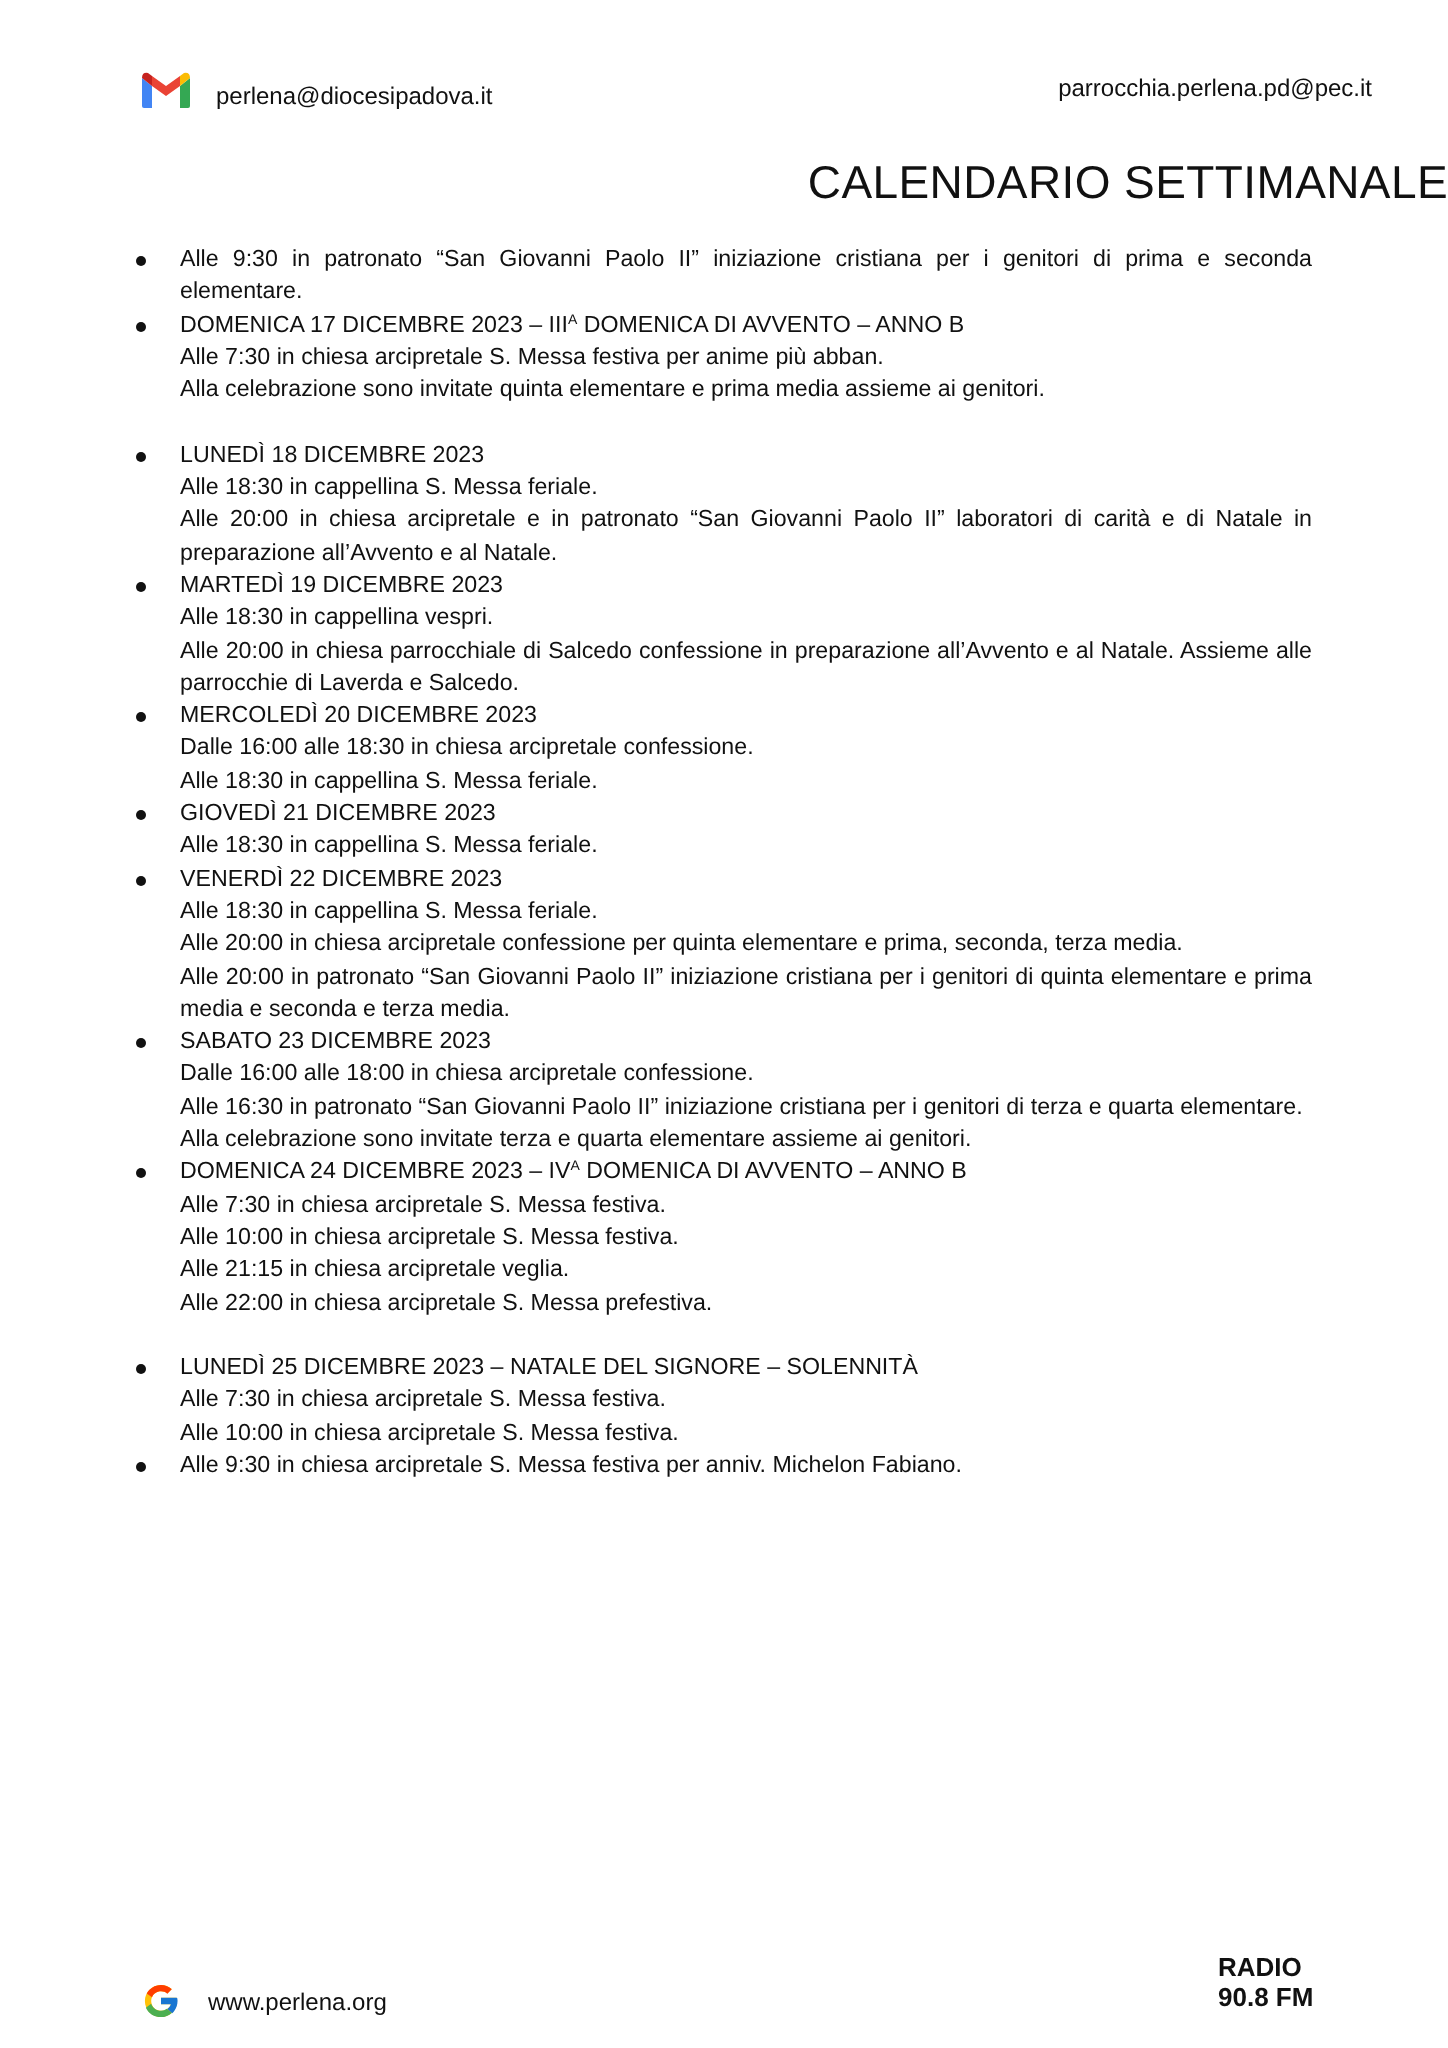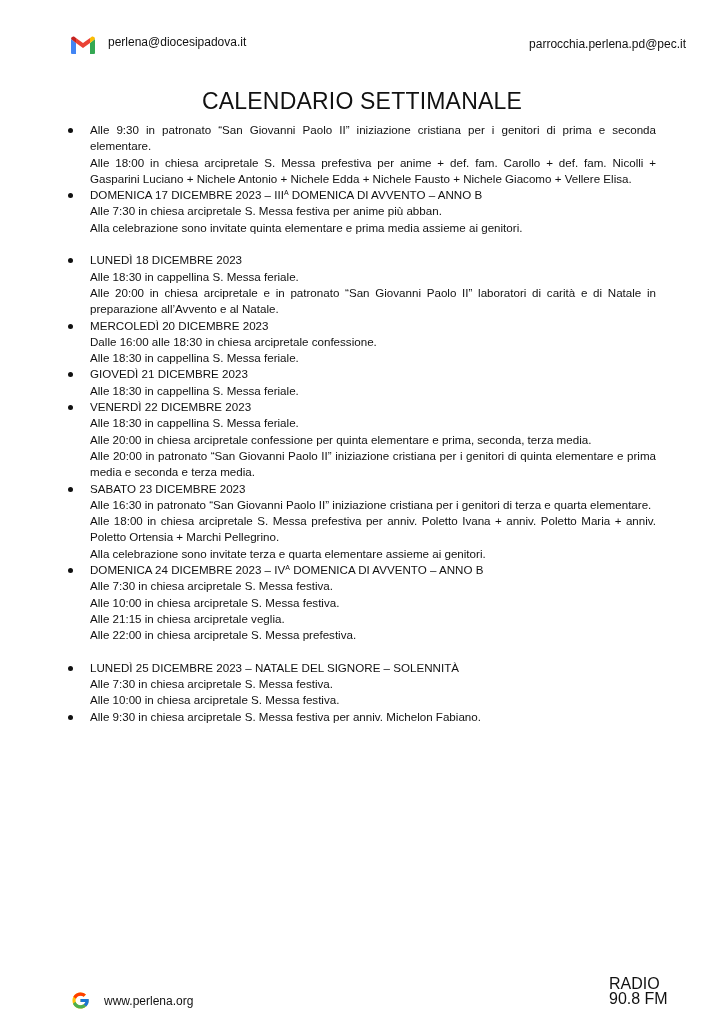--- a/index.html
+++ b/index.html
@@ -1,35 +1,35 @@
 <!DOCTYPE html>
 <html><head>
 <meta charset="utf-8">
 <style>
   html, body { margin: 0; padding: 0; background: #ffffff; }
   body { width: 724px; height: 1024px; position: relative; overflow: hidden;
          font-family: "Liberation Sans", sans-serif; color: #111; }
-  .header-left { position: absolute; left: 70px; top: 35px; display: flex; align-items: flex-start; }
+  .header-left { position: absolute; left: 70px; top: 35px; display: flex; align-items: flex-end; }
   .gmail-icon { width: 26px; height: 20px; margin-right: 12px; }
   .header-email { font-size: 12px; letter-spacing: 0; }
   .header-right { position: absolute; right: 38px; top: 37px; font-size: 12px; }
-  .title { position: absolute; left: 0; width: 724px; top: 88px; text-align: center;
+  .title { position: absolute; left: 0; width: 724px; top: 78px; text-align: right;
            font-size: 23px; font-weight: normal; letter-spacing: 0.2px; margin: 0; }
   .calendar { position: absolute; left: 66px; top: 122px; width: 590px; margin: 0; padding: 0; list-style: none; }
   .day { position: relative; padding-left: 24px; font-size: 11.6px; line-height: 16.3px; }
   .day::before { content: ""; position: absolute; left: 2px; top: 6px; width: 5px; height: 5px;
                  border-radius: 50%; background: #111; }
   .day.gap-after { margin-bottom: 16.3px; }
   .day-heading { display: block; }
   .entry { display: block; text-align: justify; text-align-last: left; }
   sup { font-size: 7px; vertical-align: 4px; line-height: 0; }
   .footer-left { position: absolute; left: 70px; top: 990px; display: flex; align-items: center; }
   .google-icon { width: 21px; height: 21px; margin-right: 13px; }
   .footer-site { font-size: 12px; }
-  .footer-right { position: absolute; left: 609px; top: 976px; font-size: 16px; line-height: 15px; }
+  .footer-right { position: absolute; left: 609px; top: 976px; font-size: 13px; line-height: 15px; font-weight: bold; }
 </style>
 </head>
 <body>
 
 <div class="header-left">
   <svg class="gmail-icon" viewBox="0 0 26 20">
     <path d="M1 4 L1 18 Q1 19 2 19 L6 19 L6 8 Z" fill="#4285F4"></path>
     <path d="M20 8 L20 19 L24 19 Q25 19 25 18 L25 4 Z" fill="#34A853"></path>
     <path d="M6 8 L13 13 L20 8 L20 3 L13 8 L6 3 Z" fill="#EA4335"></path>
     <path d="M1 4 Q1 1 4 1.5 L6 3 L6 8 L1 4 Z" fill="#C5221F"></path>
@@ -37,51 +37,55 @@
   </svg>
   <span class="header-email">perlena@diocesipadova.it</span>
 </div>
 <div class="header-right">parrocchia.perlena.pd@pec.it</div>
 
 <h1 class="title">CALENDARIO SETTIMANALE</h1>
 
 <ul class="calendar">
   <li class="day">
     <span class="entry">Alle 9:30 in patronato “San Giovanni Paolo II” iniziazione cristiana per i genitori di prima e seconda elementare.</span>
-    <span class="entry">Alle 18:00 in chiesa arcipretale S. Messa prefestiva per anime + def. fam. Carollo + def. fam. Nicolli + Gasparini Luciano + Nichele Antonio + Nichele Edda + Nichele Fausto + Nichele Giacomo + Vellere Elisa.</span>
   </li>
   <li class="day gap-after">
     <span class="day-heading"><span>DOMENICA 17 DICEMBRE 2023 – III</span><sup>A</sup><span> DOMENICA DI AVVENTO – ANNO B</span></span>
     <span class="entry">Alle 7:30 in chiesa arcipretale S. Messa festiva per anime più abban.</span>
     <span class="entry">Alla celebrazione sono invitate quinta elementare e prima media assieme ai genitori.</span>
   </li>
   <li class="day">
     <span class="day-heading">LUNEDÌ 18 DICEMBRE 2023</span>
     <span class="entry">Alle 18:30 in cappellina S. Messa feriale.</span>
     <span class="entry">Alle 20:00 in chiesa arcipretale e in patronato “San Giovanni Paolo II” laboratori di carità e di Natale in preparazione all’Avvento e al Natale.</span>
+  </li>
+  <li class="day">
+    <span class="day-heading">MARTEDÌ 19 DICEMBRE 2023</span>
+    <span class="entry">Alle 18:30 in cappellina vespri.</span>
+    <span class="entry">Alle 20:00 in chiesa parrocchiale di Salcedo confessione in preparazione all’Avvento e al Natale. Assieme alle parrocchie di Laverda e Salcedo.</span>
   </li>
   <li class="day">
     <span class="day-heading">MERCOLEDÌ 20 DICEMBRE 2023</span>
     <span class="entry">Dalle 16:00 alle 18:30 in chiesa arcipretale confessione.</span>
     <span class="entry">Alle 18:30 in cappellina S. Messa feriale.</span>
   </li>
   <li class="day">
     <span class="day-heading">GIOVEDÌ 21 DICEMBRE 2023</span>
     <span class="entry">Alle 18:30 in cappellina S. Messa feriale.</span>
   </li>
   <li class="day">
     <span class="day-heading">VENERDÌ 22 DICEMBRE 2023</span>
     <span class="entry">Alle 18:30 in cappellina S. Messa feriale.</span>
     <span class="entry">Alle 20:00 in chiesa arcipretale confessione per quinta elementare e prima, seconda, terza media.</span>
     <span class="entry">Alle 20:00 in patronato “San Giovanni Paolo II” iniziazione cristiana per i genitori di quinta elementare e prima media e seconda e terza media.</span>
   </li>
   <li class="day">
     <span class="day-heading">SABATO 23 DICEMBRE 2023</span>
+    <span class="entry">Dalle 16:00 alle 18:00 in chiesa arcipretale confessione.</span>
     <span class="entry">Alle 16:30 in patronato “San Giovanni Paolo II” iniziazione cristiana per i genitori di terza e quarta elementare.</span>
-    <span class="entry">Alle 18:00 in chiesa arcipretale S. Messa prefestiva per anniv. Poletto Ivana + anniv. Poletto Maria + anniv. Poletto Ortensia + Marchi Pellegrino.</span>
     <span class="entry">Alla celebrazione sono invitate terza e quarta elementare assieme ai genitori.</span>
   </li>
   <li class="day gap-after">
     <span class="day-heading"><span>DOMENICA 24 DICEMBRE 2023 – IV</span><sup>A</sup><span> DOMENICA DI AVVENTO – ANNO B</span></span>
     <span class="entry">Alle 7:30 in chiesa arcipretale S. Messa festiva.</span>
     <span class="entry">Alle 10:00 in chiesa arcipretale S. Messa festiva.</span>
     <span class="entry">Alle 21:15 in chiesa arcipretale veglia.</span>
     <span class="entry">Alle 22:00 in chiesa arcipretale S. Messa prefestiva.</span>
   </li>
   <li class="day">

